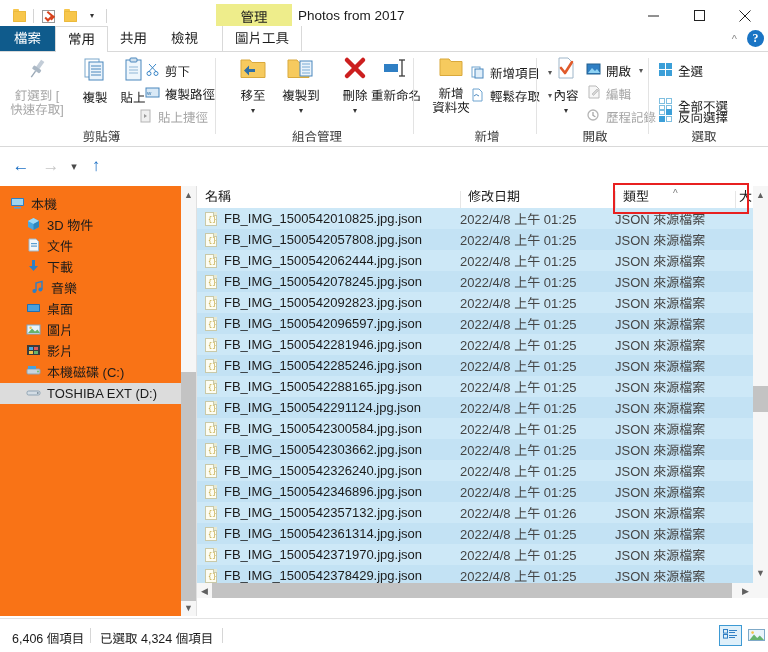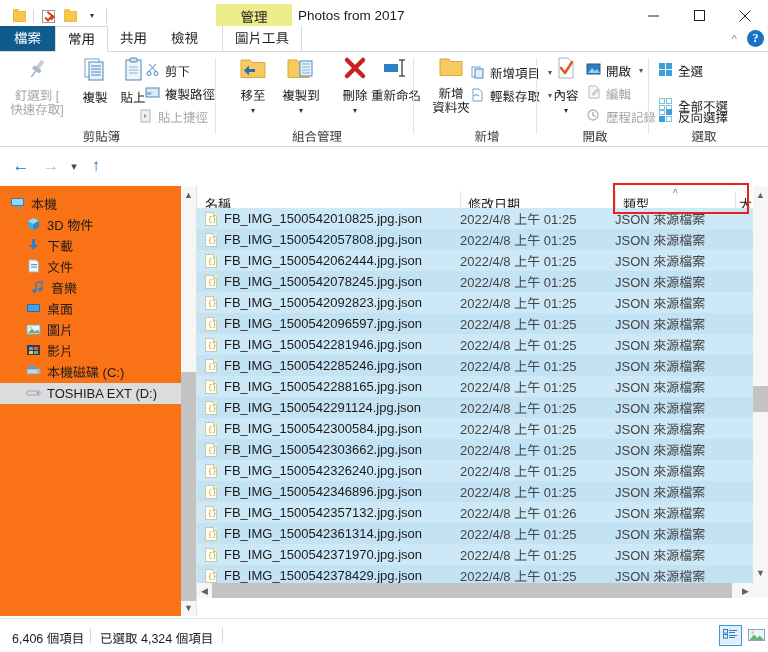--- a/index.html
+++ b/index.html
@@ -168,21 +168,21 @@
 
   .divider-v { position:absolute; left:196px; top:186px; width:1px; height:430px; background:#e0e0e0; }
 
   
   .listpane { position:absolute; left:197px; top:186px; width:571px; height:430px; background:#fff; }
   .colheader {
     position:absolute; left:0; top:0; width:556px; height:28px;
     background:#fff; border-bottom:1px solid #e2e2e2;
   }
   .colcell {
-    position:absolute; top:0; height:27px; display:flex; align-items:flex-end;
+    position:absolute; top:0; height:27px; display:flex; align-items:flex-start;
     font-size:13px; color:#1b1b1b; padding-left:8px;
   }
   .colsep { position:absolute; top:5px; width:1px; height:17px; background:#e6e6e6; }
   .sortcaret { position:absolute; font-size:10px; color:#7a7a7a; }
 
   .rows { position:absolute; left:0; top:28px; width:556px; height:384px; overflow:hidden; }
   .row {
     height:21px; display:flex; align-items:center;
     font-size:13px; color:#1b1b1b; position:relative;
   }
@@ -622,35 +622,35 @@
             <path d="M7.5 1 L13 4 l-5.5 3 L2 4 z" fill="#9fd9f5"></path>
             <path d="M7.5 7 L13 4 v6 l-5.5 3 z" fill="#2f86bd"></path>
           </svg>
       </span>
       <span class="nlabel">3D 物件</span>
     </div>
 
     <div class="navitem" style="padding-left:26px;">
       <span class="ic">
         <svg width="15" height="14" viewBox="0 0 15 14">
-            <path d="M6 1 h3 v6 h3 l-4.5 5 L3 7 h3 z" fill="#2f7fc4"></path>
-          </svg>
-      </span>
-      <span class="nlabel">下載</span>
+            <path d="M3 1 h7 l2.5 2.5 V13 H3 z" fill="#f3f6f9" stroke="#9fb6c9"></path>
+            <rect x="5" y="5" width="6" height="1.2" fill="#5a9ed1"></rect>
+            <rect x="5" y="7.5" width="6" height="1.2" fill="#5a9ed1"></rect>
+          </svg>
+      </span>
+      <span class="nlabel">文件</span>
     </div>
 
     <div class="navitem" style="padding-left:26px;">
       <span class="ic">
         <svg width="15" height="14" viewBox="0 0 15 14">
-            <path d="M3 1 h7 l2.5 2.5 V13 H3 z" fill="#f3f6f9" stroke="#9fb6c9"></path>
-            <rect x="5" y="5" width="6" height="1.2" fill="#5a9ed1"></rect>
-            <rect x="5" y="7.5" width="6" height="1.2" fill="#5a9ed1"></rect>
-          </svg>
-      </span>
-      <span class="nlabel">文件</span>
+            <path d="M6 1 h3 v6 h3 l-4.5 5 L3 7 h3 z" fill="#2f7fc4"></path>
+          </svg>
+      </span>
+      <span class="nlabel">下載</span>
     </div>
 
     <div class="navitem" style="padding-left:30px;">
       <span class="ic">
         <svg width="15" height="14" viewBox="0 0 15 14">
             <path d="M6 11 V3 l6 -1.6 v8" fill="none" stroke="#2f7fc4" stroke-width="1.4"></path>
             <circle cx="4.4" cy="11" r="2" fill="#2f7fc4"></circle>
             <circle cx="10.4" cy="9.4" r="2" fill="#2f7fc4"></circle>
           </svg>
       </span>

